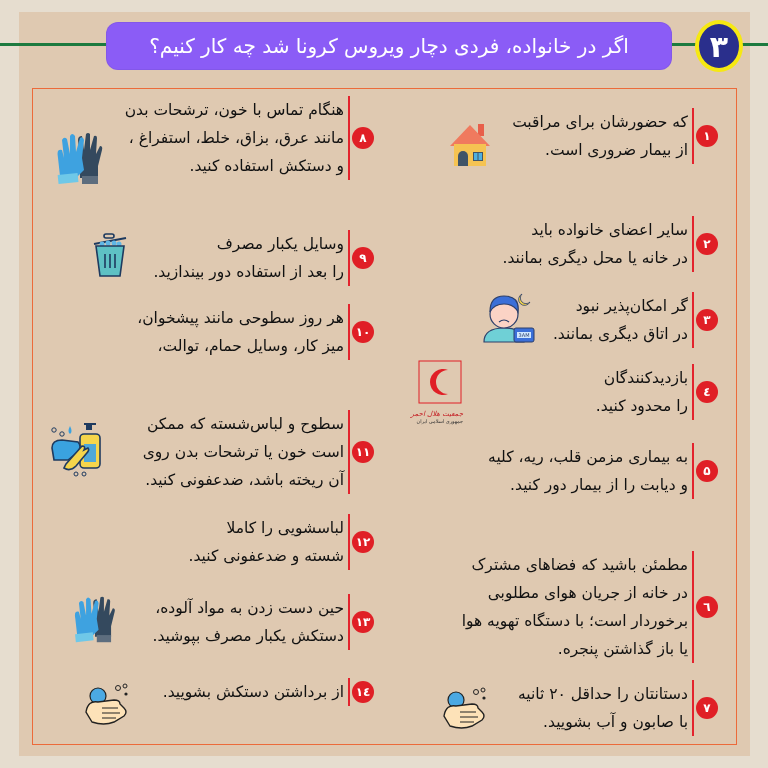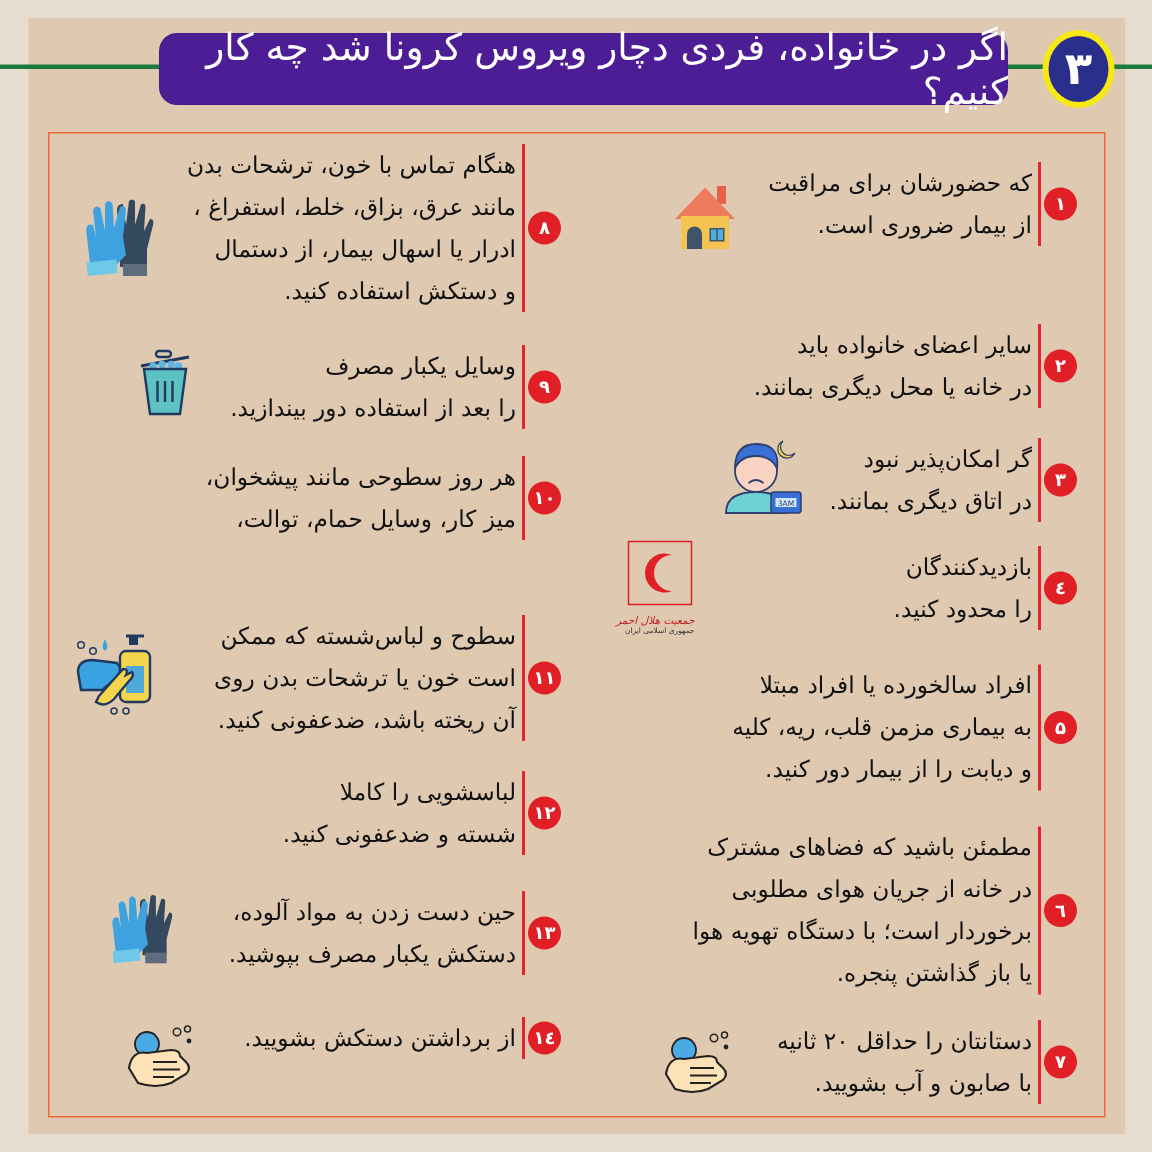--- a/index.html
+++ b/index.html
@@ -11,23 +11,23 @@
     .panel {
       position: absolute; left: 19px; top: 12px; width: 731px; height: 744px;
       background: #dfc9b1;
     }
     .green-line {
       position: absolute; left: 0; top: 43px; width: 768px; height: 3px;
       background: #1c7a3f;
     }
     .title-pill {
       position: absolute; left: 106px; top: 22px; width: 566px; height: 48px;
-      background: #4c1d95; border-radius: 12px;
+      background: #8b5cf6; border-radius: 12px;
       display: flex; align-items: center; justify-content: center;
-      color: #fff; font-size: 25px; direction: rtl;
+      color: #fff; font-size: 20px; direction: rtl;
       box-shadow: inset 0 0 0 1px rgba(0,0,0,0.05);
     }
     .title-badge {
       position: absolute; left: 695px; top: 20px; width: 48px; height: 52px;
       border-radius: 50%; background: #2a2f8c; border: 4px solid #f6e812;
       box-sizing: border-box; color: #fff; font-size: 30px; font-weight: bold;
       display: flex; align-items: center; justify-content: center;
     }
     .box {
       position: absolute; left: 32px; top: 88px; width: 705px; height: 657px;
@@ -124,21 +124,20 @@
     <path d="M30 10 A13 13 0 1 0 30 34 A10 10 0 1 1 30 10 Z" fill="#e01f26"></path>
   </svg>
   <div style="font-size:7px;color:#c41e24;direction:rtl;white-space:nowrap;margin-top:2px;font-style:italic;">جمعیت هلال احمر</div>
   <div style="font-size:5px;color:#333;direction:rtl;white-space:nowrap;">جمهوری اسلامی ایران</div>
 </div>
 
 <div class="item" style="right:74px; top:443px;">
   <div class="bar"></div>
   <div class="badge">۵</div>
   <div class="text">
-    <div>افراد سالخورده یا افراد مبتلا</div>
     <div>به بیماری مزمن قلب، ریه، کلیه</div>
     <div>و دیابت را از بیمار دور کنید.</div>
   </div>
 </div>
 
 <div class="item" style="right:74px; top:551px;">
   <div class="bar"></div>
   <div class="badge">٦</div>
   <div class="text">
     <div>مطمئن باشید که فضاهای مشترک</div>
@@ -164,21 +163,20 @@
     <circle cx="41" cy="4" r="2" fill="none" stroke="#222"></circle>
     <circle cx="42" cy="12" r="1.6" fill="#222"></circle>
 </svg>
 
 <div class="item" style="right:418px; top:96px;">
   <div class="bar"></div>
   <div class="badge">۸</div>
   <div class="text">
     <div>هنگام تماس با خون، ترشحات بدن</div>
     <div>مانند عرق، بزاق، خلط، استفراغ ،</div>
-    <div>ادرار یا اسهال بیمار، از دستمال</div>
     <div>و دستکش استفاده کنید.</div>
   </div>
 </div>
 <svg class="icon" style="left:52px;top:130px" width="56" height="56" viewBox="0 0 56 56">
   <path d="M28 48 V30 L26 10 Q26 6 30 6 L32 20 L34 4 Q36 2 38 4 L38 20 L42 6 Q45 5 45 8 L44 24 L48 16 Q51 16 50 20 L46 36 L46 48 Z" fill="#34495e"></path>
   <rect x="30" y="46" width="16" height="8" fill="#5d6d7e"></rect>
   <path d="M8 46 L6 28 Q4 18 10 20 L12 28 L10 10 Q12 6 15 9 L18 24 L18 6 Q20 2 23 6 L24 22 L28 8 Q31 6 32 10 L30 28 L32 40 L24 48 Z" fill="#3ea2e0"></path>
   <rect x="6" y="44" width="20" height="9" fill="#6fc8e8" transform="rotate(-6 16 48)"></rect>
 </svg>
 

